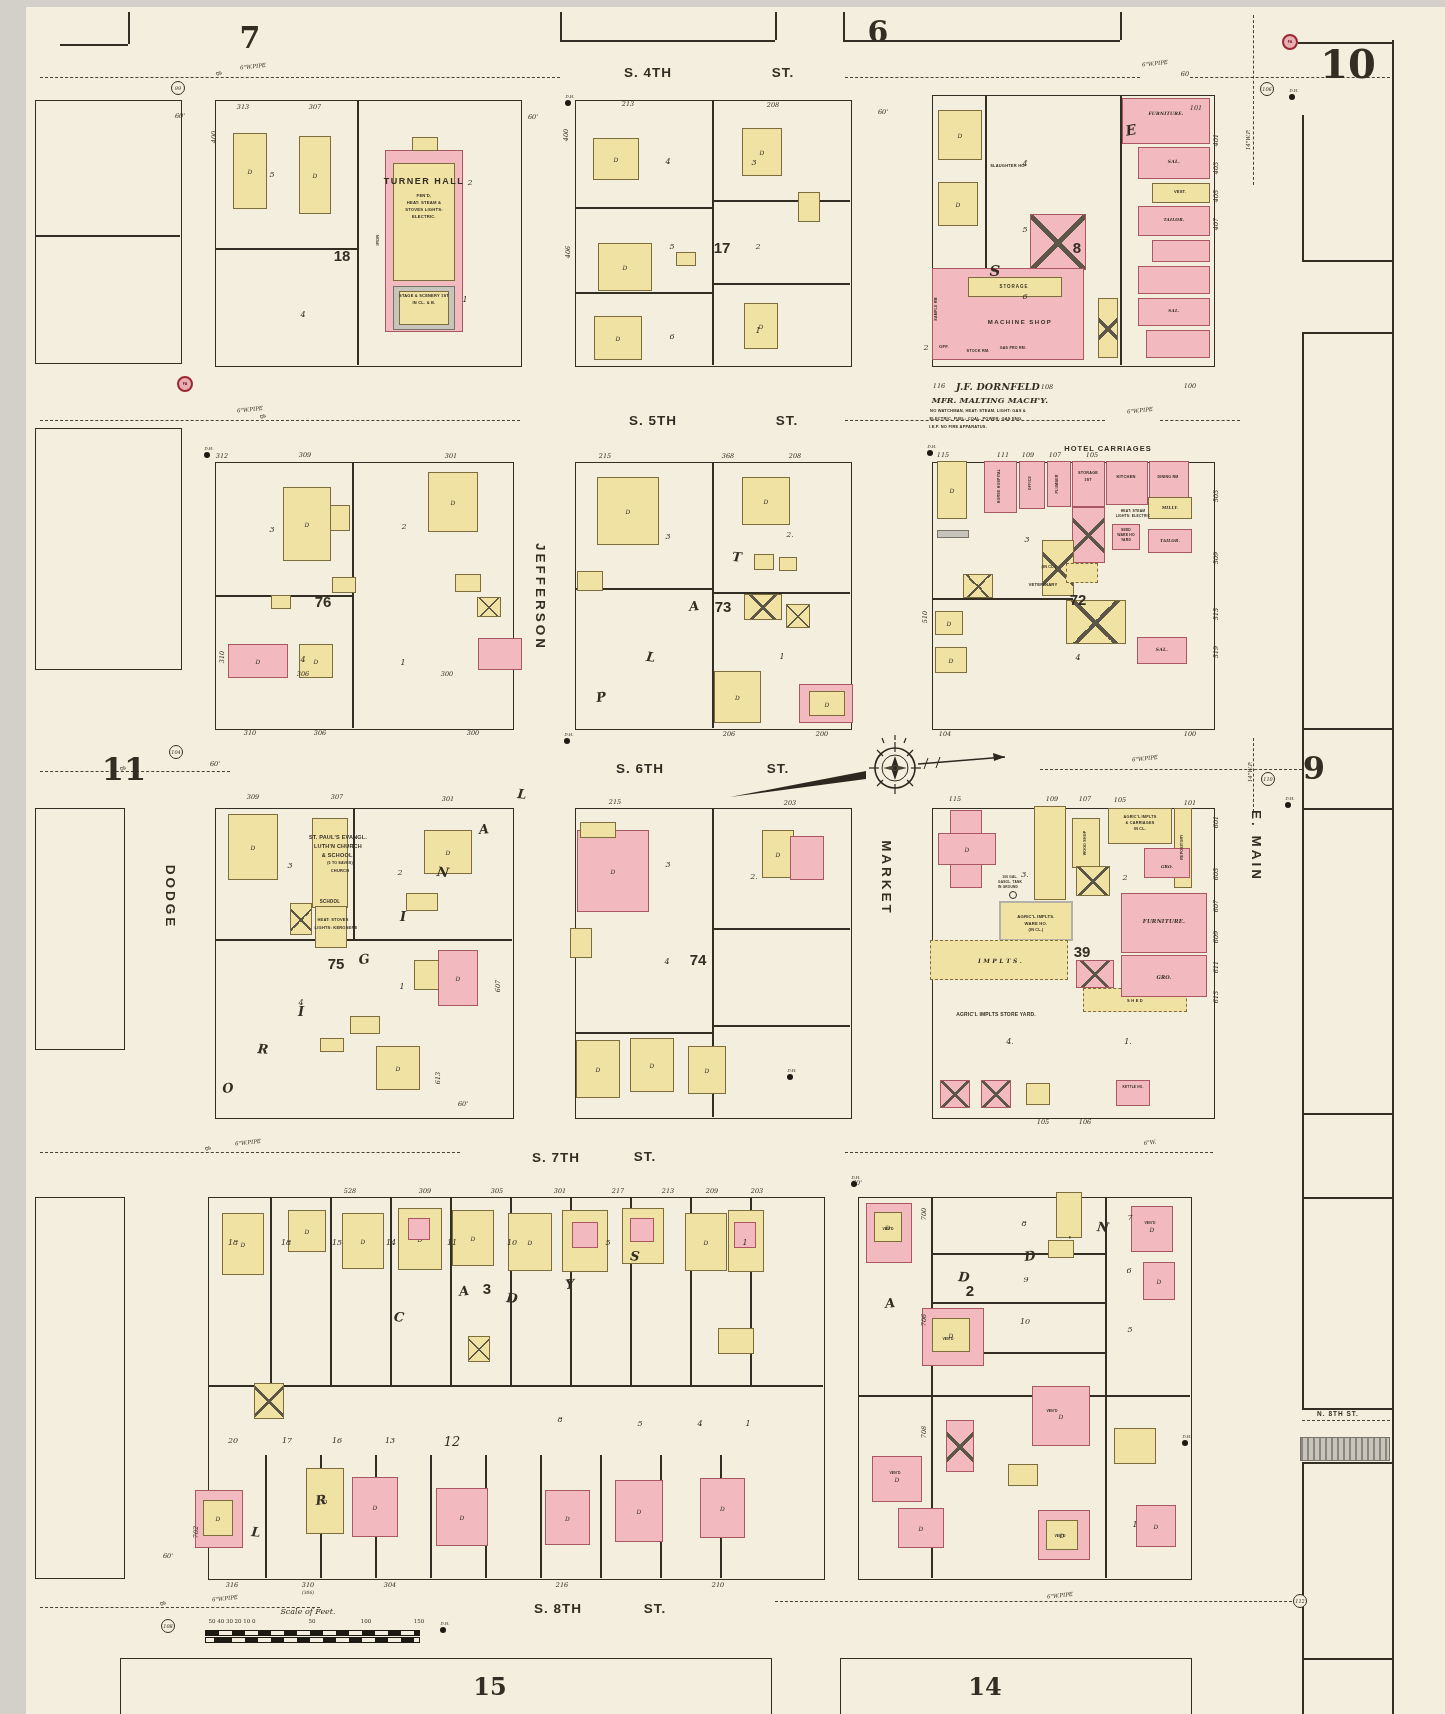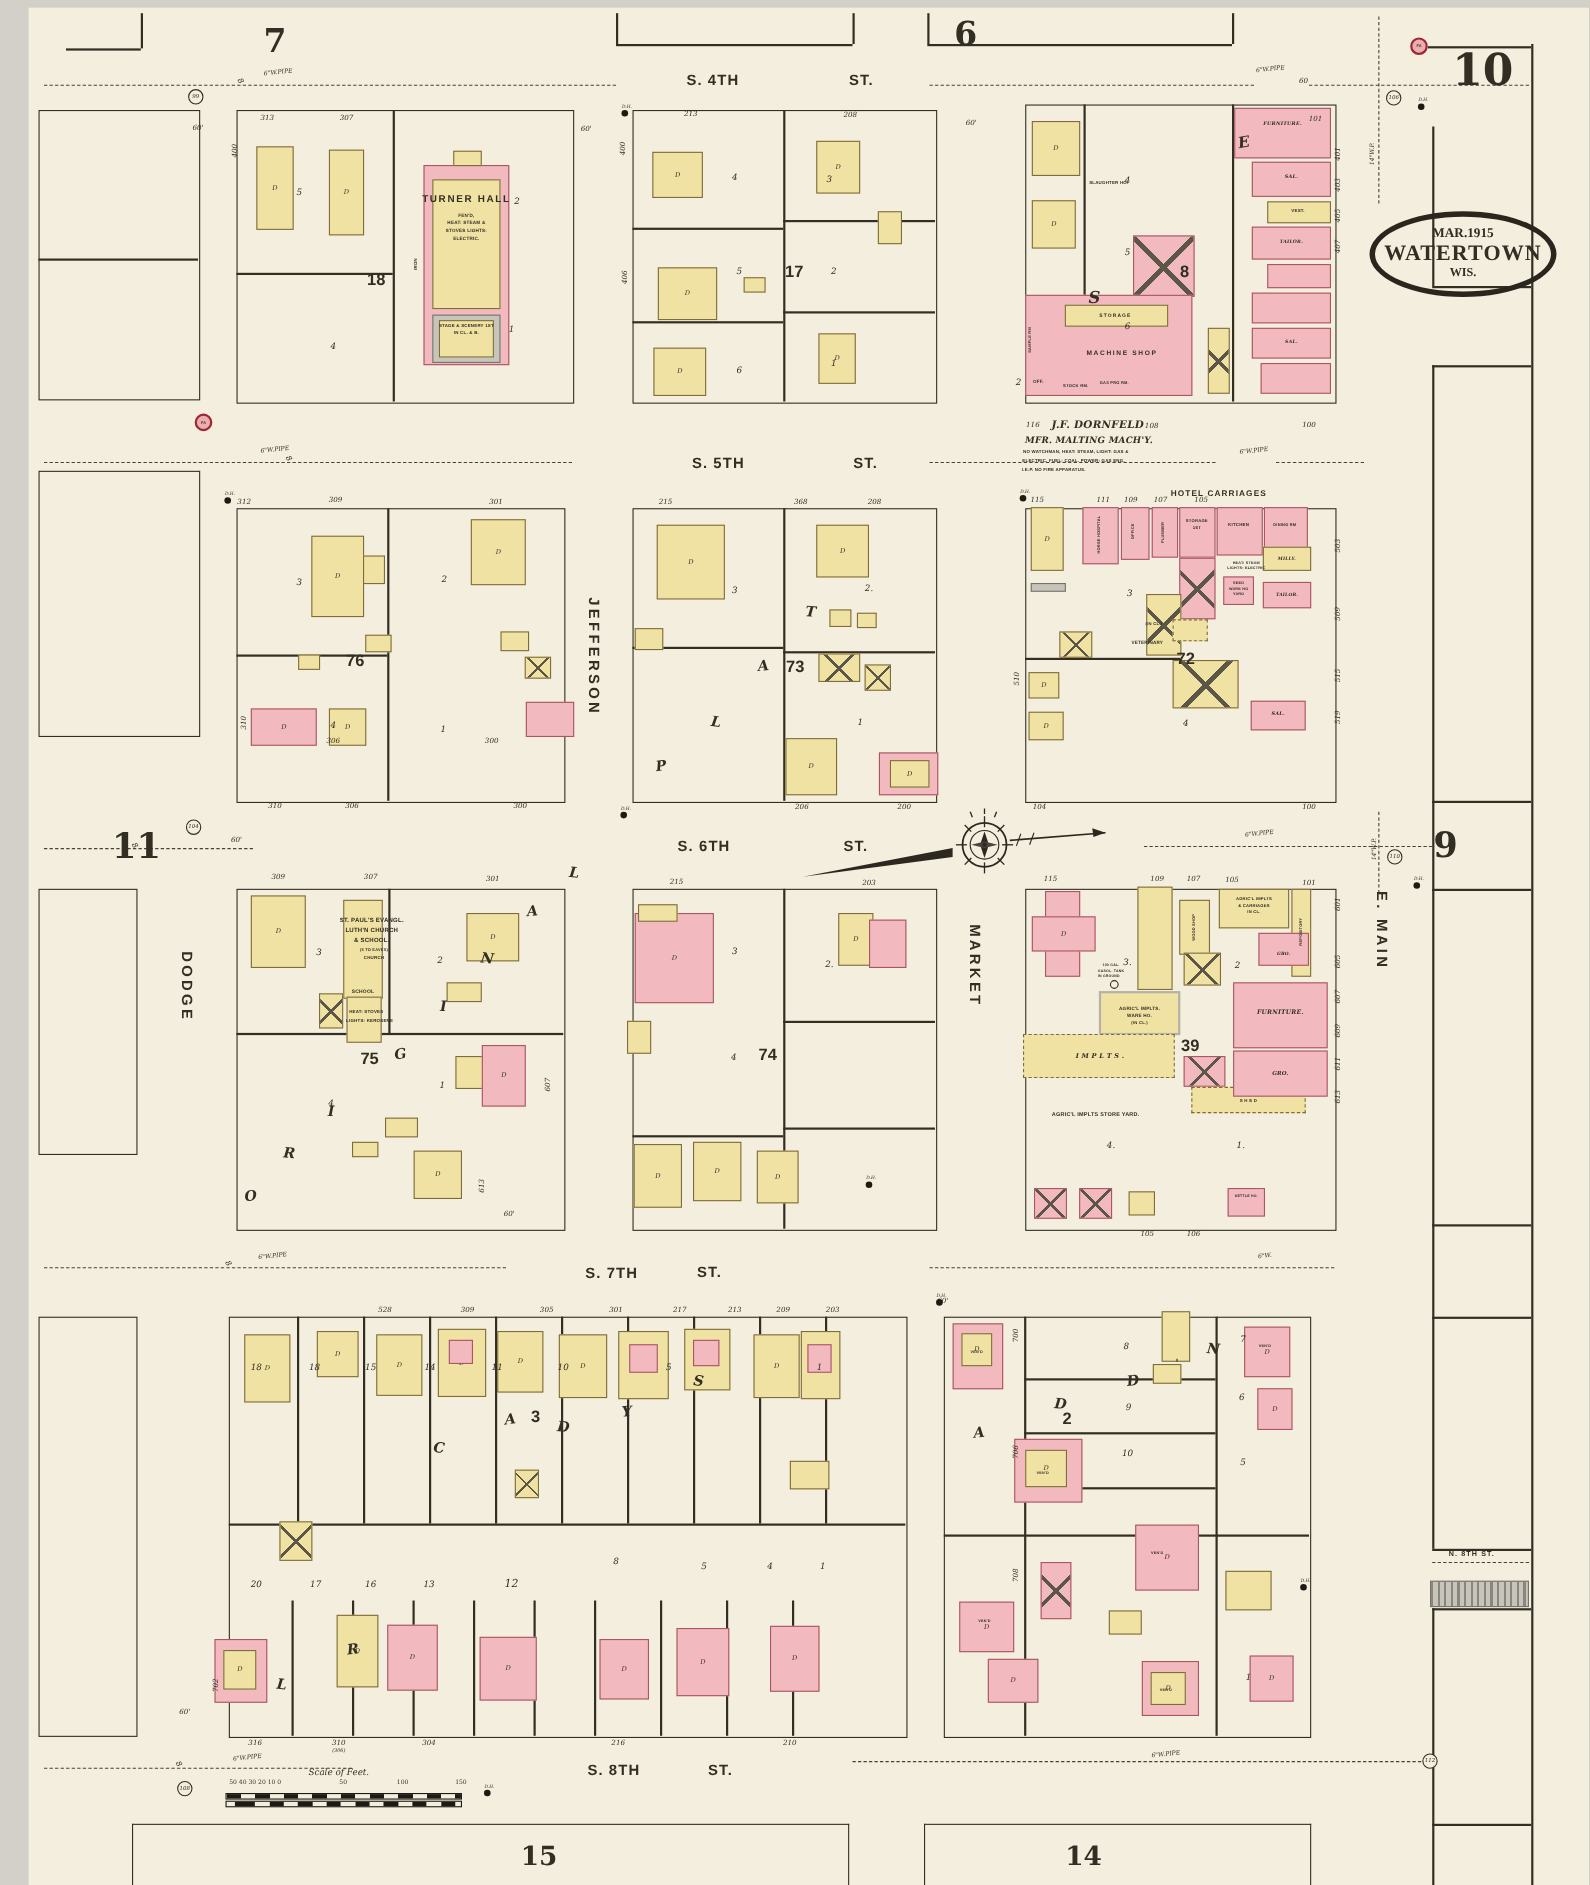--- a/index.html
+++ b/index.html
@@ -609,21 +609,21 @@
       <div class="txt lnum" style="left: 337px; top: 1243px; font-size: 8px;">15</div>
       <div class="txt lnum" style="left: 391px; top: 1243px; font-size: 8px;">14</div>
       <div class="txt lnum" style="left: 452px; top: 1243px; font-size: 8px;">11</div>
       <div class="txt lnum" style="left: 512px; top: 1243px; font-size: 8px;">10</div>
       <div class="txt lnum" style="left: 608px; top: 1243px; font-size: 8px;">5</div>
       <div class="txt lnum" style="left: 745px; top: 1243px; font-size: 8px;">1</div>
       <div class="txt lnum" style="left: 233px; top: 1441px; font-size: 8px;">20</div>
       <div class="txt lnum" style="left: 287px; top: 1441px; font-size: 8px;">17</div>
       <div class="txt lnum" style="left: 337px; top: 1441px; font-size: 8px;">16</div>
       <div class="txt lnum" style="left: 390px; top: 1441px; font-size: 8px;">13</div>
-      <div class="txt lnum" style="left: 465px; top: 1441px; font-size: 10px;">12</div>
+      <div class="txt lnum" style="left: 452px; top: 1441px; font-size: 13px;">12</div>
       <div class="txt lnum" style="left: 560px; top: 1420px; font-size: 8px;">8</div>
       <div class="txt lnum" style="left: 640px; top: 1424px; font-size: 8px;">5</div>
       <div class="txt lnum" style="left: 700px; top: 1424px; font-size: 8px;">4</div>
       <div class="txt lnum" style="left: 748px; top: 1424px; font-size: 8px;">1</div>
       <div class="txt lnum" style="left: 1024px; top: 1224px; font-size: 8px;">8</div>
       <div class="txt lnum" style="left: 1026px; top: 1280px; font-size: 8px;">9</div>
       <div class="txt lnum" style="left: 1025px; top: 1322px; font-size: 8px;">10</div>
       <div class="txt lnum" style="left: 1130px; top: 1218px; font-size: 8px;">7</div>
       <div class="txt lnum" style="left: 1129px; top: 1271px; font-size: 8px;">6</div>
       <div class="txt lnum" style="left: 1130px; top: 1330px; font-size: 8px;">5</div>
@@ -782,18 +782,13 @@
         <line x1="895" y1="735" x2="895" y2="740"></line>
           <line x1="882" y1="738" x2="884" y2="743"></line>
           <line x1="906" y1="738" x2="904" y2="743"></line>
       </g>
       <path d="M895 756 L899 768 L895 780 L891 768 Z" fill="#2c2820"></path>
       <path d="M883 768 L895 765 L907 768 L895 771 Z" fill="#4a463c"></path>
       <circle cx="895" cy="768" r="2" fill="#2c2820"></circle>
     </g>
   </svg>
 
-  <div id="oval">
-    <div class="d1">MAR.1915</div>
-    <div class="d2">WATERTOWN</div>
-    <div class="d3">WIS.</div>
-  </div>
 </div>
 
 </body></html>

